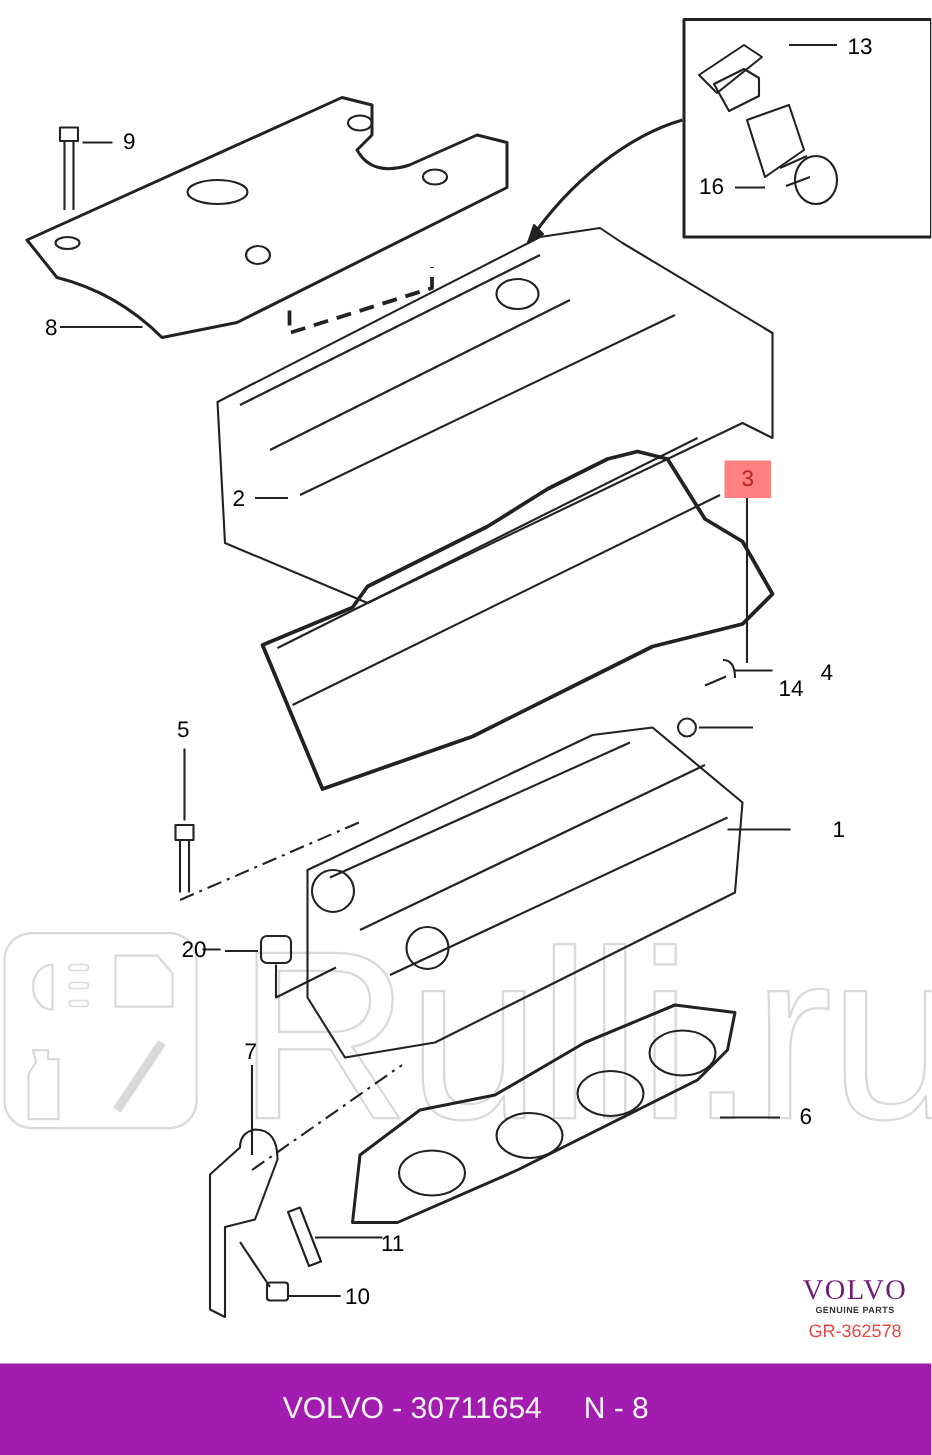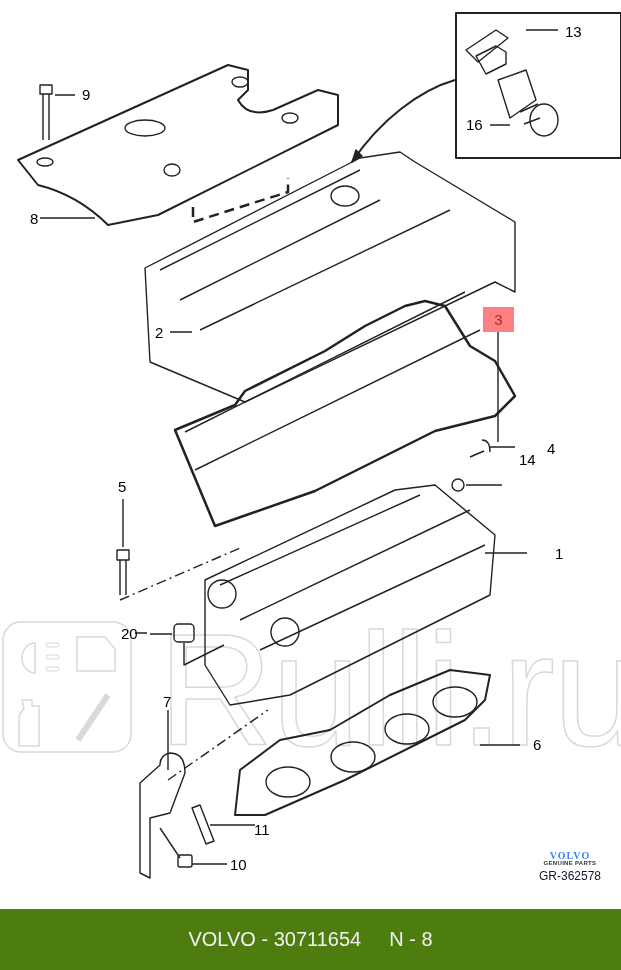--- a/index.html
+++ b/index.html
@@ -3,24 +3,24 @@
 <meta charset="utf-8">
 <style>
   html,body{margin:0;padding:0;background:#fff;}
   body{width:621px;height:970px;position:relative;overflow:hidden;font-family:"Liberation Sans",sans-serif;}
   #canvas{position:absolute;left:0;top:0;width:621px;height:908px;background:#fff;}
   svg{position:absolute;left:0;top:0;}
   .callout{position:absolute;font-size:15px;color:#000000;line-height:1;}
   .callout-hl{position:absolute;background:#ff8080;color:#b22;font-size:15px;width:31px;height:25px;display:flex;align-items:center;justify-content:center;}
   .wm-text{position:absolute;left:158px;top:610px;font-size:160px;color:transparent;-webkit-text-stroke:1.5px #d9d9d9;letter-spacing:-2px;line-height:1;font-family:"Liberation Sans",sans-serif;}
   .brand{position:absolute;left:520px;top:850px;width:100px;text-align:center;}
-  .brand-logo{font-family:"Liberation Serif",serif;font-weight:bold;font-size:10px;letter-spacing:1px;color:#3b82f6;}
+  .brand-logo{font-family:"Liberation Serif",serif;font-weight:normal;font-size:19px;letter-spacing:1px;color:#701a75;}
   .brand-sub{font-size:6px;font-weight:bold;color:#333;letter-spacing:0.3px;margin-top:-1px;}
-  .brand-code{font-size:12px;color:#0f172a;margin-top:3px;}
-  #footer{position:absolute;left:0;top:909px;width:621px;height:61px;background:#4d7c0f;display:flex;align-items:center;justify-content:center;color:#f2f2f2;font-size:20px;}
+  .brand-code{font-size:12px;color:#ef4444;margin-top:3px;}
+  #footer{position:absolute;left:0;top:909px;width:621px;height:61px;background:#a21caf;display:flex;align-items:center;justify-content:center;color:#f2f2f2;font-size:20px;}
   #footer .sep{display:inline-block;width:28px;}
 </style>
 </head>
 <body>
 
 <div id="canvas">
 
   <div class="wm-text">Rulli.ru</div>
   <svg width="621" height="908">
     <rect x="3" y="622" width="128" height="130" rx="18" fill="none" stroke="#d9d9d9" stroke-width="1.5"></rect>

